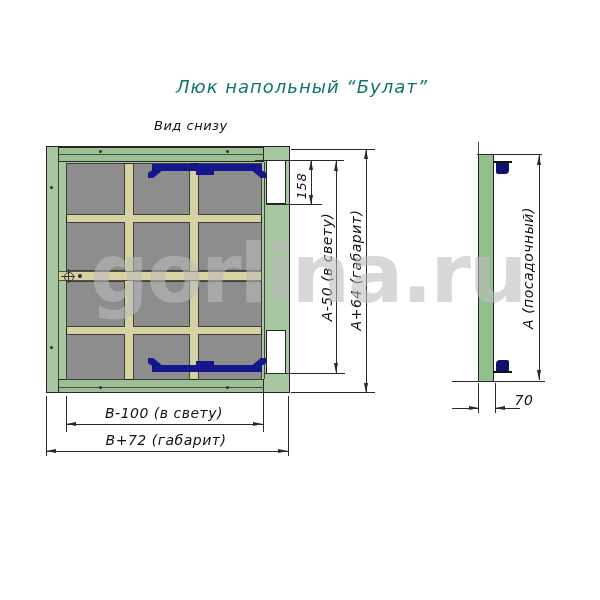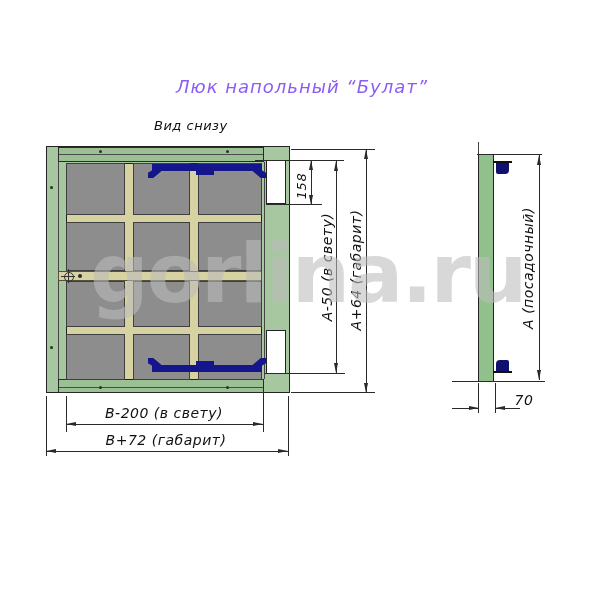--- a/index.html
+++ b/index.html
@@ -1,21 +1,21 @@
 <!DOCTYPE html>
 <html lang="ru"><head>
 <meta charset="utf-8">
 <style>
   html,body{margin:0;padding:0;background:#fff;}
   .scene{position:relative;width:600px;height:600px;background:#fff;overflow:hidden;
          font-family:"DejaVu Sans",sans-serif;color:#1a1a1a;}
   .grp{display:contents;}
   .abs{position:absolute;box-sizing:border-box;}
   .title{position:absolute;left:10px;right:6px;top:76px;text-align:center;
-         font-style:italic;font-size:18px;letter-spacing:1px;color:#8b5cf6;}
+         font-style:italic;font-size:18px;letter-spacing:1px;color:#0f766e;}
   .viewlab{position:absolute;font-style:italic;font-size:13px;letter-spacing:.5px;color:#111;}
   .ln{position:absolute;background:#2a2a2a;}
   .thin{background:#444;}
   .frame{border:1px solid #222;}
   .rail{border:1px solid #2a2a2a;}
   .seam{position:absolute;left:0;right:0;height:1px;background:#4a4a4a;}
   .panelarea{border:1px solid #222;}
   .cell{position:absolute;box-sizing:border-box;border:1px solid #3f3f3f;}
   .stiff{border:1px solid #55513a;}
   .dot{position:absolute;width:3px;height:3px;border-radius:50%;background:#2e2e2e;}
@@ -135,21 +135,21 @@
   
   <div class="grp">
     <div class="ln" style="left:46px;top:396px;width:1px;height:60px;"></div>
     <div class="ln" style="left:66px;top:396px;width:1px;height:36px;"></div>
     <div class="ln" style="left:263px;top:393px;width:1px;height:39px;"></div>
     <div class="ln" style="left:288px;top:396px;width:1px;height:60px;"></div>
 
     <div class="ln" style="left:66px;top:424px;width:197px;height:1px;"></div>
     <div class="arr arr-w" style="left:66px;top:422px;"></div>
     <div class="arr arr-e" style="left:253px;top:422px;"></div>
-    <div class="hlabel" style="left:164px;top:413px;">В-200 (в свету)</div>
+    <div class="hlabel" style="left:164px;top:413px;">В-100 (в свету)</div>
 
     <div class="ln" style="left:46px;top:451px;width:242px;height:1px;"></div>
     <div class="arr arr-w" style="left:46px;top:449px;"></div>
     <div class="arr arr-e" style="left:278px;top:449px;"></div>
     <div class="hlabel" style="left:166px;top:440px;">В+72 (габарит)</div>
   </div>
 
   
   <div class="grp">
     <div class="ln thin" style="left:478px;top:142px;width:1px;height:12px;"></div>

